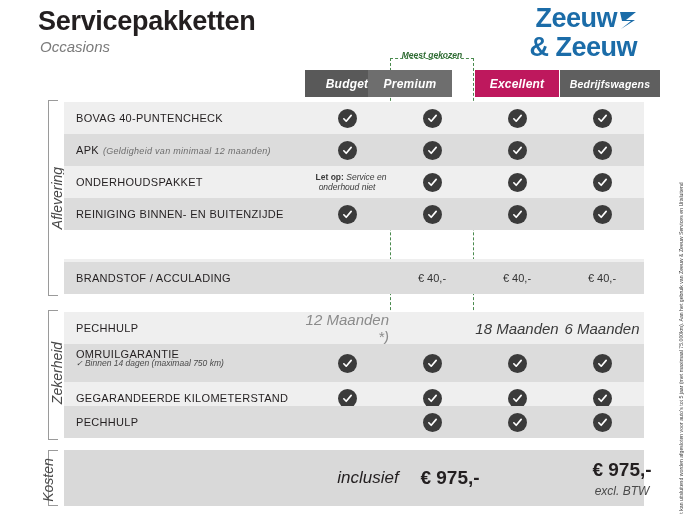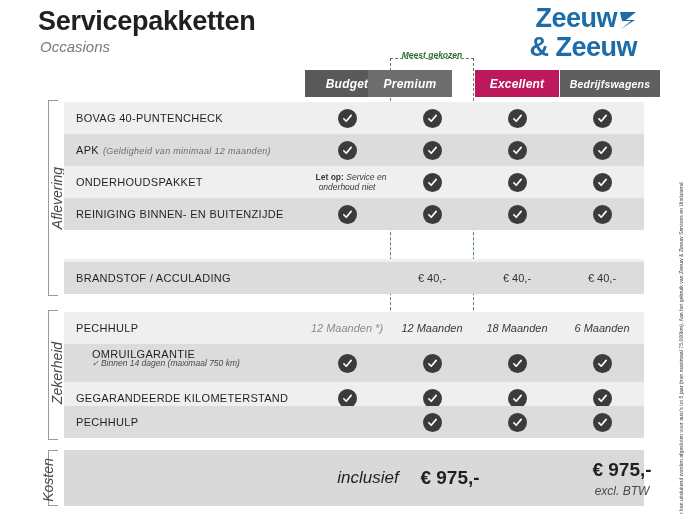--- a/index.html
+++ b/index.html
@@ -95,21 +95,21 @@
     font-size: 11px; line-height:1;
   }
   .check svg { display:block; }
 
   .notecell {
     font-size: 8.5px; color: #3a3a3a; text-align: center; line-height: 1.2;
     font-style: italic;
   }
   .notecell b { font-style: normal; padding-left: 8px; }
 
-  .warr { font-size: 11px; color: #3a3a3a; font-style: italic; text-align: right; }
+  .warr { font-size: 15px; color: #3a3a3a; font-style: italic; text-align: right; }
   .warr.grey { color: #8b8b8b; }
 
   
   .seclabel {
     position: absolute; left: 26px;
     transform-origin: center center;
     font-size: 14px; font-style: italic; color: #4a4a4a;
     white-space: nowrap;
   }
   .bracket {
@@ -346,32 +346,29 @@
   </div>
 
   <div class="bracket" style="top:310px; height:130px;"></div>
   <div class="seclabel" style="top:365px; transform: rotate(-90deg);">Zekerheid</div>
 
   <div class="row light" style="top:312px;">
     <div class="label">PECHHULP</div>
     <div class="cell k1">
         <span class="warr grey">12 Maanden *)</span>
       </div>
-    <div class="cell k2">
-        <span class="warr">12 Maanden</span>
-      </div>
     <div class="cell k3">
         <span class="warr">18 Maanden</span>
       </div>
     <div class="cell k4">
         <span class="warr">6 Maanden</span>
       </div>
   </div>
 
-  <div class="row shade" style="top:344px; height:38px; align-items:flex-start;padding-left:16px;">
+  <div class="row shade" style="top:344px; height:38px; align-items:flex-start;">
     <div style="padding-top:4px;">
       <div class="label">OMRUILGARANTIE</div>
       <div class="omruil-sub"><span class="tick">✓&nbsp;</span><span>Binnen 14 dagen (maximaal 750 km)</span></div>
     </div>
     <div class="cell k1" style="height:38px;">
         <span class="check">
           <svg width="11" height="11" viewBox="0 0 12 12">
             <path d="M2 6.3 L4.6 9 L10 2.6" stroke="#fff" stroke-width="1.8" fill="none" stroke-linecap="round" stroke-linejoin="round"></path>
           </svg>
         </span>

